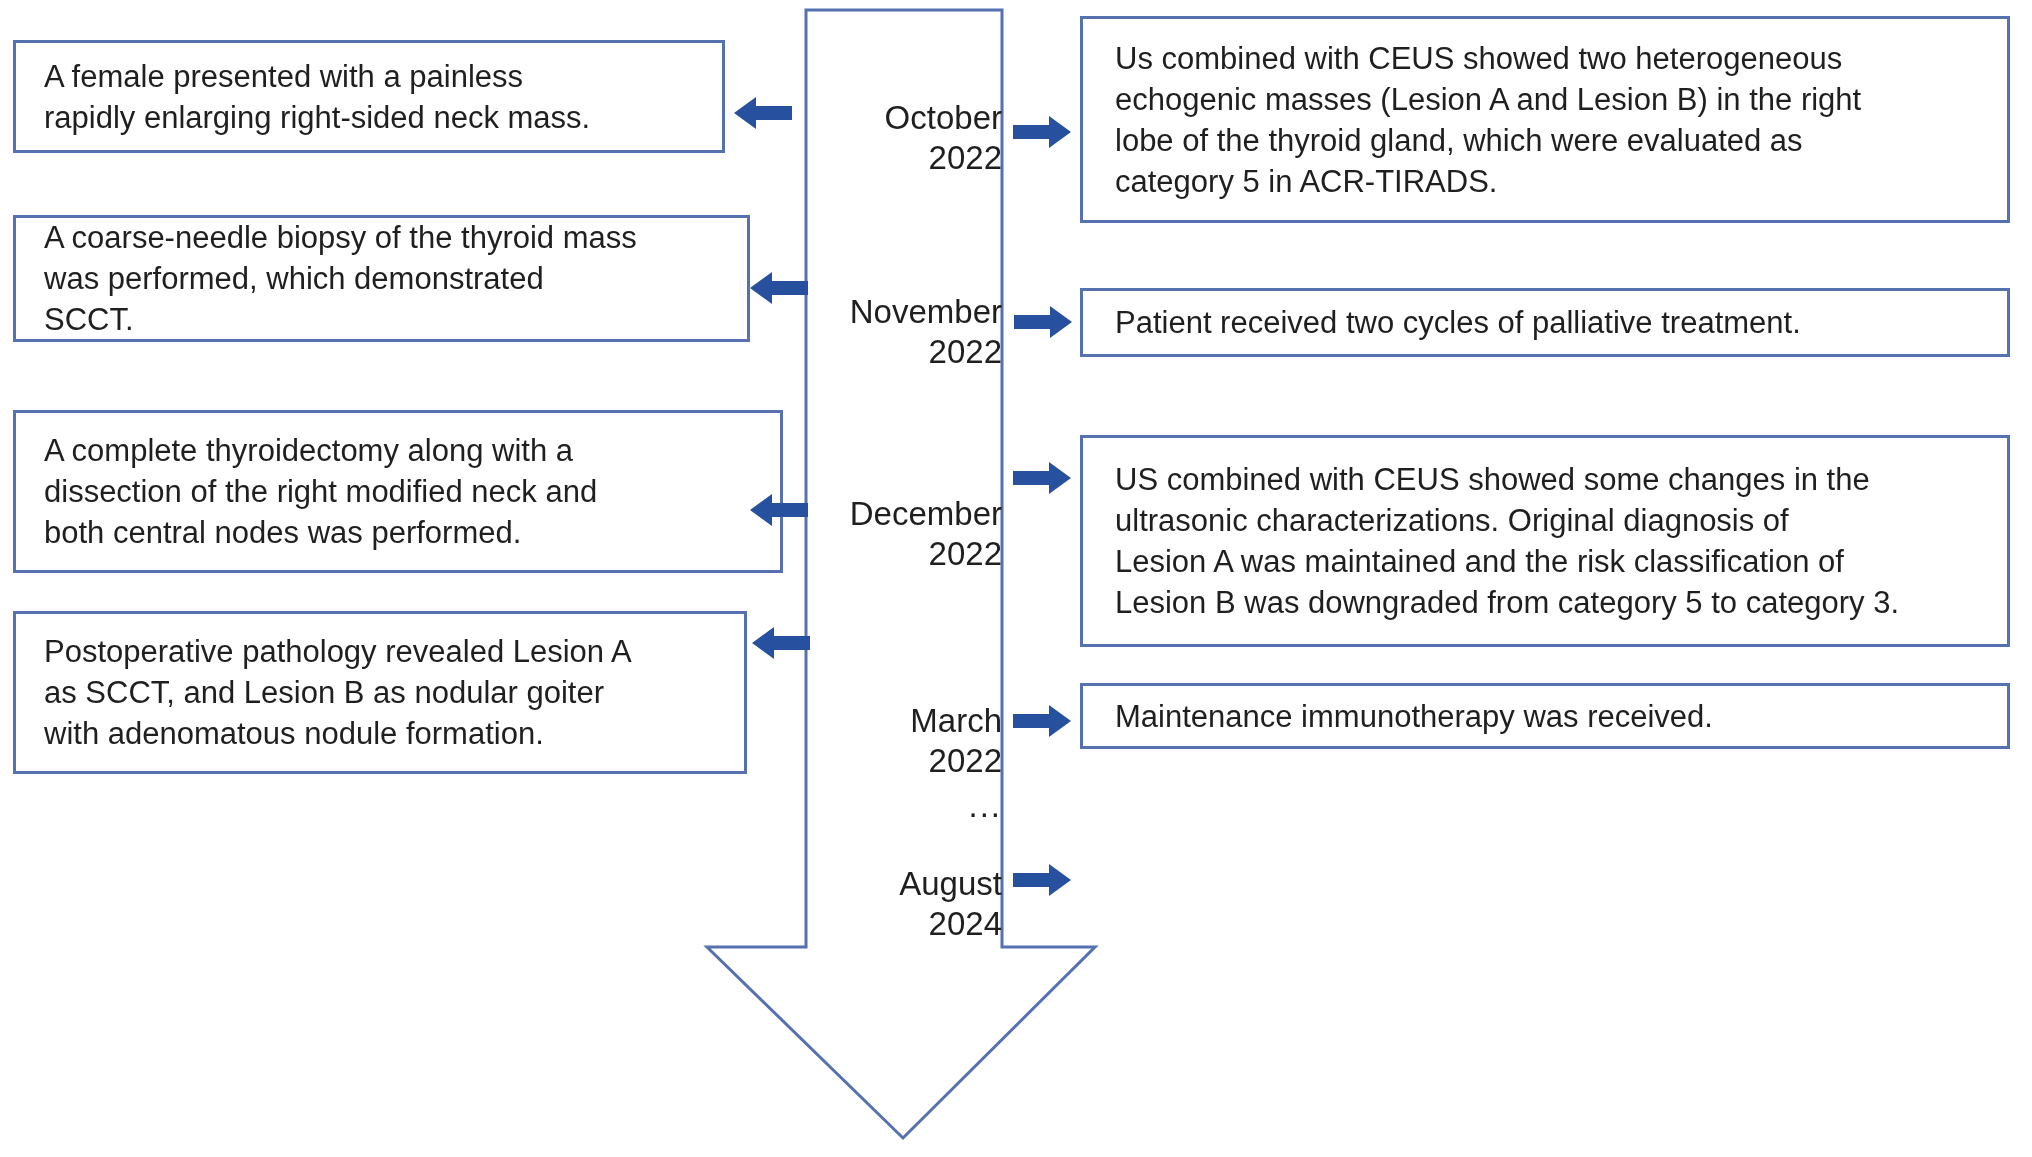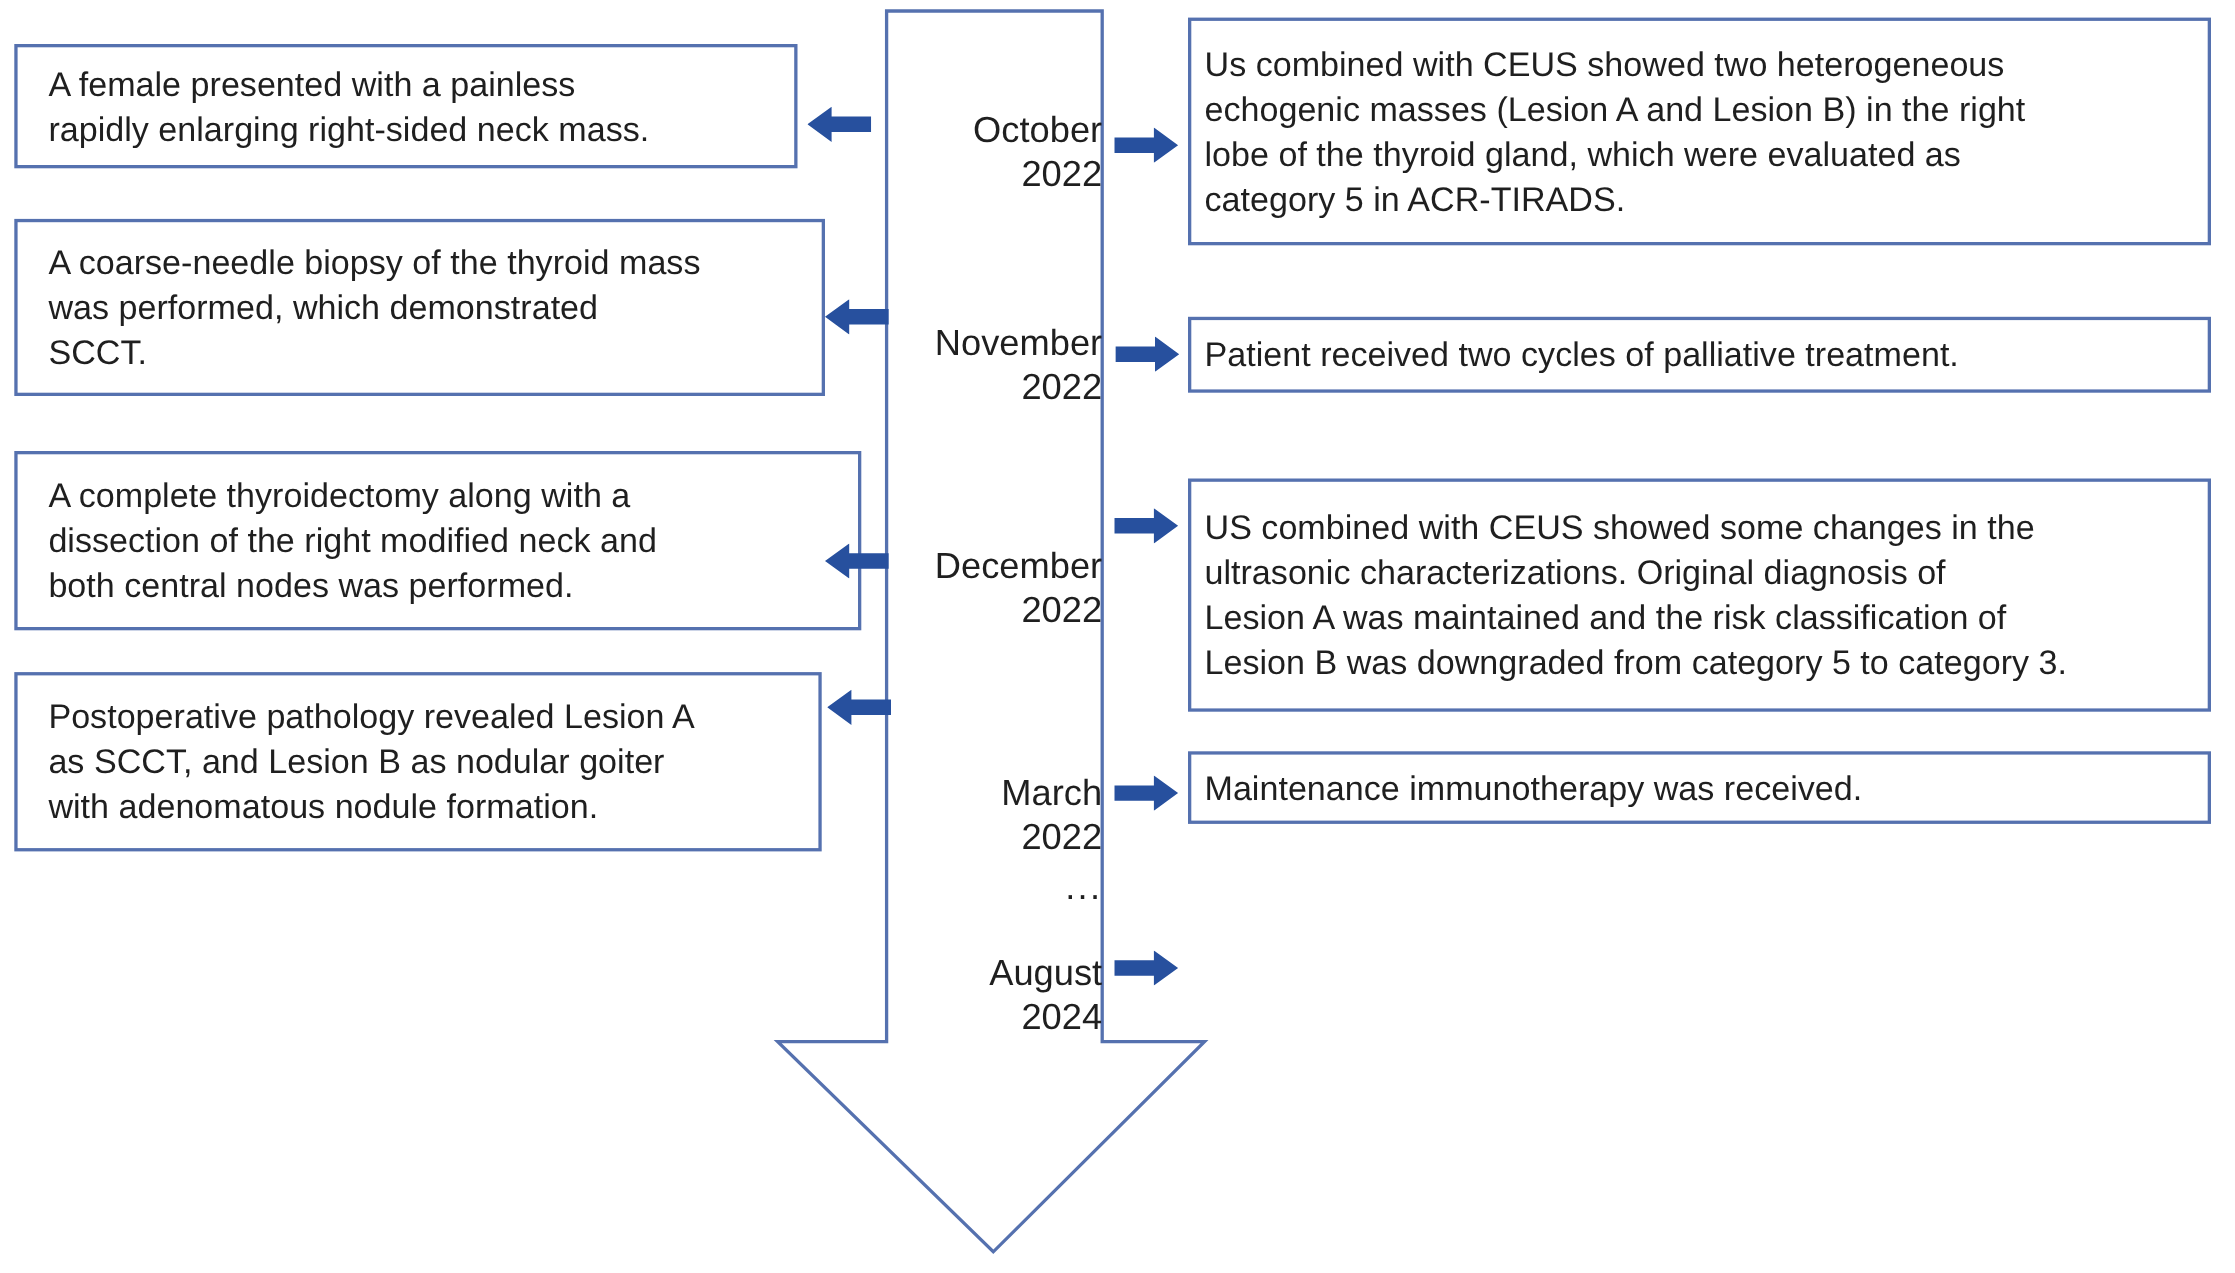--- a/index.html
+++ b/index.html
@@ -26,24 +26,24 @@
     display:flex;
     align-items:center;
     padding:0 20px 0 28px;
     font-size:31px;
     line-height:41px;
     color:var(--text);
     white-space:pre-line;
     box-sizing:border-box;
   }
   .lb1{top:40px;width:712px;height:113px}
-  .lb2{top:199px;width:737px;height:161px}
+  .lb2{top:215px;width:737px;height:127px}
   .lb3{top:410px;width:770px;height:163px}
   .lb4{top:611px;width:734px;height:163px}
-  .rb{left:1080px;width:930px;padding-left:12px;}
+  .rb{left:1080px;width:930px;padding-left:32px;}
   .rb1{top:16px;height:207px}
   .rb2{top:288px;height:69px}
   .rb3{top:435px;height:212px}
   .rb4{top:683px;height:66px}
   .rb5{top:805px;height:111px}
   .date{
     position:absolute;
     left:806px;
     width:196px;
     text-align:right;

